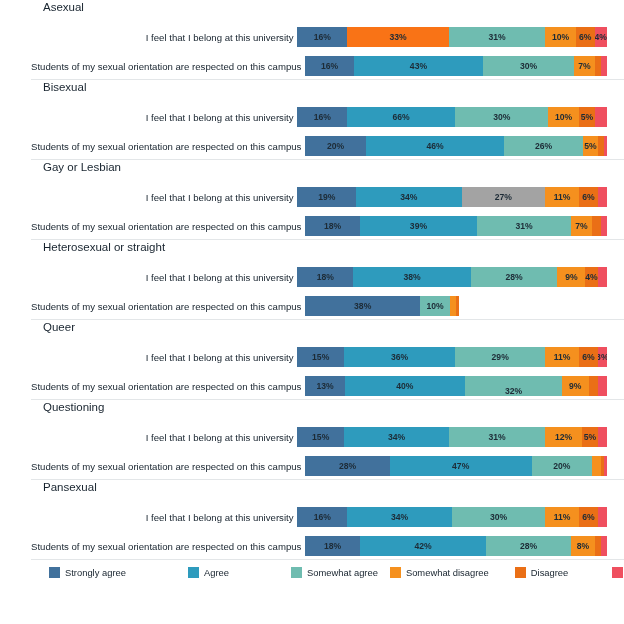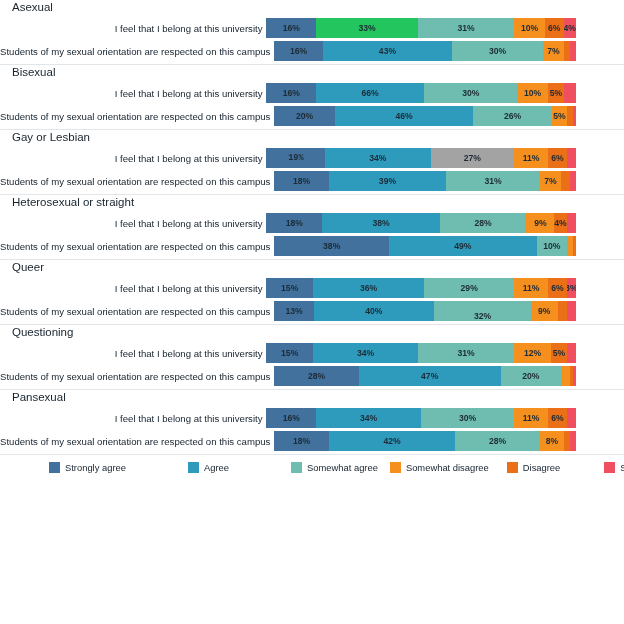--- a/index.html
+++ b/index.html
@@ -17,38 +17,40 @@
   #chart-root {
     position: relative;
     width: 624px;
     height: 624px;
     box-sizing: border-box;
     padding: 0;
   }
   .group {
     position: relative;
     width: 576px;
+    padding-left: 31px;
   }
   .group-title {
     font-size: 11.5px;
     color: #17232e;
     padding: 0 0 3px 12px;
     line-height: 15px;
     white-space: nowrap;
   }
   .rows {
     position: relative;
     background: #ffffff;
   }
   .row {
     display: flex;
     align-items: center;
     height: 20px;
     margin-bottom: 3px;
     position: relative;
+    margin-top: 9px;
   }
   .row-label {
     width: 283px;
     text-align: right;
     padding-right: 4px;
     box-sizing: border-box;
     font-size: 9.6px;
     line-height: 11px;
     color: #17232e;
     white-space: nowrap;
@@ -108,21 +110,21 @@
   <div id="groups-container">
       <div class="group">
         <div class="group-title">Asexual</div>
         <div class="rows">
           <div class="row">
             <div class="row-label">I feel that I belong at this university</div>
             <div class="bar">
               <div class="seg" style="flex: 0 0 16%; background: rgb(65, 113, 156);">
                 <span>16%</span>
               </div>
-              <div class="seg" style="flex: 0 0 33%; background: #22c55e;">
+              <div class="seg" style="flex: 0 0 33%; background: #f97316;">
                 <span>33%</span>
               </div>
               <div class="seg" style="flex: 0 0 31%; background: rgb(111, 188, 176);">
                 <span>31%</span>
               </div>
               <div class="seg" style="flex: 0 0 10%; background: rgb(245, 144, 30);">
                 <span>10%</span>
               </div>
               <div class="seg" style="flex: 0 0 6%; background: rgb(234, 111, 22);">
                 <span>6%</span>
@@ -199,21 +201,21 @@
           </div>
         </div>
         <div class="group-rule"></div>
       </div>
       <div class="group">
         <div class="group-title">Gay or Lesbian</div>
         <div class="rows">
           <div class="row">
             <div class="row-label">I feel that I belong at this university</div>
             <div class="bar">
-              <div class="seg" style="flex: 0 0 19%; background: rgb(65, 113, 156); font-family: Liberation Mono, monospace;">
+              <div class="seg" style="flex: 0 0 19%; background: rgb(65, 113, 156);">
                 <span>19%</span>
               </div>
               <div class="seg" style="flex: 0 0 34%; background: rgb(46, 155, 189);">
                 <span>34%</span>
               </div>
               <div class="seg" style="flex: 0 0 27%; background: #a3a3a3;">
                 <span>27%</span>
               </div>
               <div class="seg" style="flex: 0 0 11%; background: rgb(245, 144, 30);">
                 <span>11%</span>
@@ -268,23 +270,20 @@
                 <span>4%</span>
               </div>
               <div class="seg" style="flex: 0 0 3%; background: rgb(239, 79, 95);"></div>
             </div>
           </div>
           <div class="row">
             <div class="row-label">Students of my sexual orientation are respected on this campus</div>
             <div class="bar">
               <div class="seg" style="flex: 0 0 38%; background: rgb(65, 113, 156);">
                 <span>38%</span>
-              </div>
-              <div class="seg" style="flex: 0 0 49%; background: rgb(46, 155, 189);">
-                <span>49%</span>
               </div>
               <div class="seg" style="flex: 0 0 10%; background: rgb(111, 188, 176);">
                 <span>10%</span>
               </div>
               <div class="seg" style="flex: 0 0 2%; background: rgb(245, 144, 30);"></div>
               <div class="seg" style="flex: 0 0 1%; background: rgb(234, 111, 22);"></div>
             </div>
           </div>
         </div>
         <div class="group-rule"></div>
@@ -434,21 +433,21 @@
         <span class="legend-label">Strongly agree</span>
       </div>
       <div class="legend-item" style="margin-right: 62px;">
         <span class="swatch" style="background: rgb(46, 155, 189);"></span>
         <span class="legend-label">Agree</span>
       </div>
       <div class="legend-item" style="margin-right: 12px;">
         <span class="swatch" style="background: rgb(111, 188, 176);"></span>
         <span class="legend-label">Somewhat agree</span>
       </div>
-      <div class="legend-item" style="margin-right: 18px;">
+      <div class="legend-item" style="margin-right: 26px;">
         <span class="swatch" style="background: rgb(245, 144, 30);"></span>
         <span class="legend-label">Somewhat disagree</span>
       </div>
       <div class="legend-item" style="margin-right: 44px;">
         <span class="swatch" style="background: rgb(234, 111, 22);"></span>
         <span class="legend-label">Disagree</span>
       </div>
       <div class="legend-item" style="margin-right: 0px;">
         <span class="swatch" style="background: rgb(239, 79, 95);"></span>
         <span class="legend-label">Strongly disagree</span>

